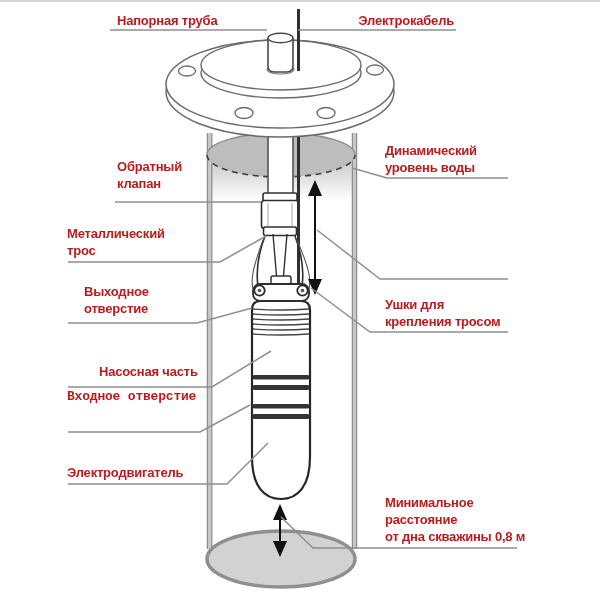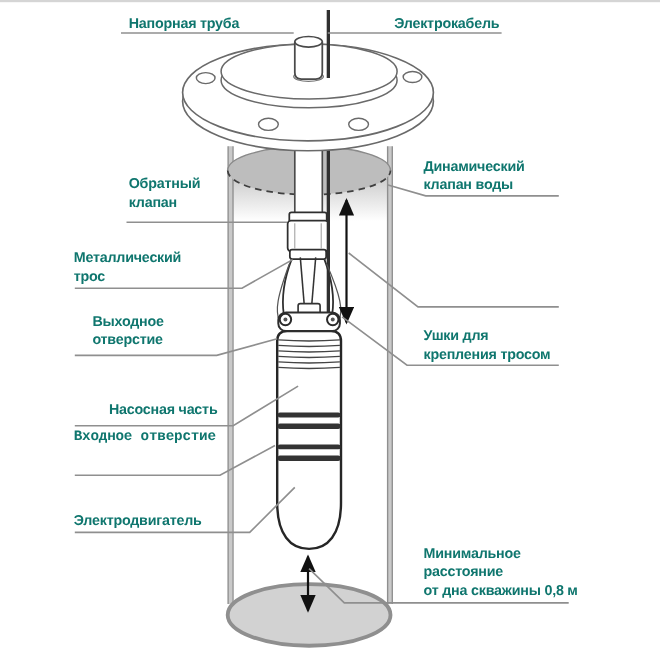--- a/index.html
+++ b/index.html
@@ -5,21 +5,21 @@
   html,body{margin:0;padding:0;background:#fff;}
   #stage{
     position:relative;width:600px;height:600px;background:#ffffff;
     border-top:2px solid #d5d5d5;box-sizing:border-box;overflow:hidden;
     font-family:"Liberation Sans",sans-serif;
   }
   #diagram-svg{position:absolute;left:0;top:0;}
   .lbl{
     position:absolute;
     font-weight:bold;font-size:13px;line-height:1.32;
-    color:#0f766e;white-space:pre-line;letter-spacing:-0.2px;
+    color:#b91c1c;white-space:pre-line;letter-spacing:-0.2px;
   }
   .lbl.right-align{text-align:right;}
 </style>
 </head>
 <body>
 
 <div id="stage">
 
   <svg id="diagram-svg" width="600" height="600" viewBox="0 0 600 600">
     <defs>
@@ -137,21 +137,21 @@
       <polyline points="68,321 197,321 252,306"></polyline>
       <polyline points="68,385 212,385 271,349"></polyline>
       <polyline points="68,430 200,430 250,403"></polyline>
       <polyline points="68,482 227,482 268,441"></polyline>
     </g>
   </svg>
 
   <div class="lbl" style="left:117px;top:10px;">Напорная труба</div>
   <div class="lbl right-align" style="left:352px;top:10px;width:102px;">Электрокабель</div>
   <div class="lbl" style="left:385px;top:140px;">Динамический
-клапан воды</div>
+уровень воды</div>
   <div class="lbl" style="left:117px;top:156px;">Обратный
 клапан</div>
   <div class="lbl" style="left:67px;top:223px;">Металлический
 трос</div>
   <div class="lbl" style="left:84px;top:281px;">Выходное
 отверстие</div>
   <div class="lbl" style="left:385px;top:294px;">Ушки для
 крепления тросом</div>
   <div class="lbl" style="left:67px;top:361px;margin-left:32px;">Насосная часть</div>
   <div class="lbl" style="left:67px;top:386px;font-family:Liberation Mono, monospace;">Входное отверстие</div>

